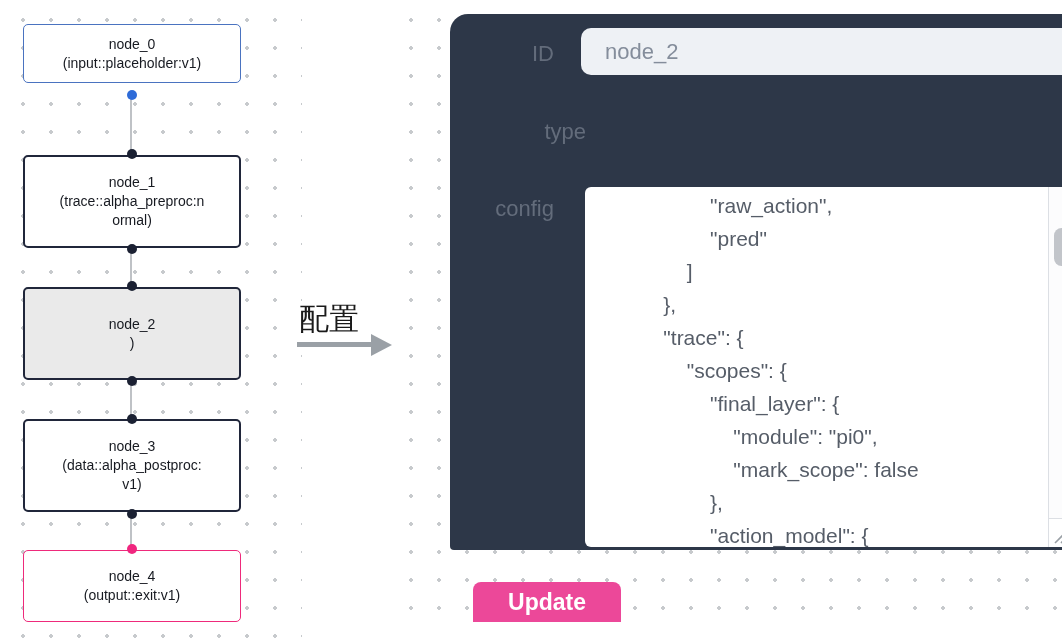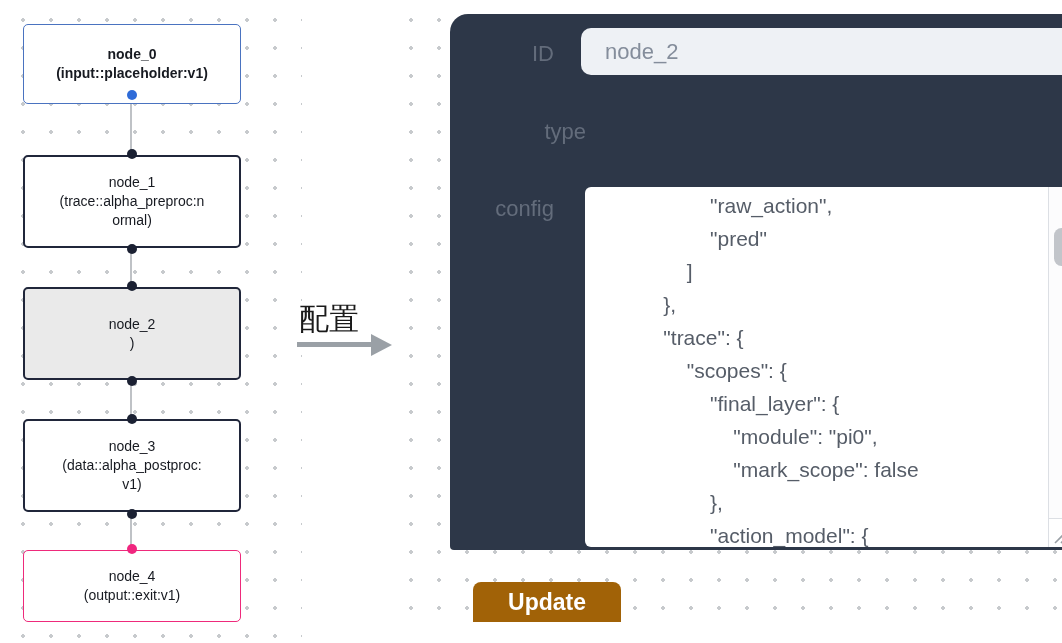--- a/index.html
+++ b/index.html
@@ -73,38 +73,38 @@
     position:absolute;right:4px;top:41px;width:15px;height:38px;
     border-radius:8px;background:#c2c5ca;
   }
   .cfg-corner{
     position:absolute;right:0;bottom:0;width:25px;height:29px;
     border-top:1px solid #dcdfe4;border-left:1px solid #dcdfe4;box-sizing:border-box;
     background:#ffffff;
   }
   .update-btn{
     position:absolute;left:23px;top:568px;width:148px;height:40px;
-    background:#a16207;color:#ffffff;border:none;border-radius:8px 8px 0 0;
+    background:#ec4899;color:#ffffff;border:none;border-radius:8px 8px 0 0;
     font-family:"Liberation Sans",sans-serif;font-size:23px;font-weight:bold;
     text-align:center;cursor:pointer;
   }
 </style>
 </head>
 <body>
 
 <div class="root">
 
   <div class="canvas canvas-left">
 
     <div class="edge" style="top:96px;height:58px;"></div>
     <div class="edge" style="top:250px;height:36px;"></div>
     <div class="edge" style="top:382px;height:37px;"></div>
     <div class="edge" style="top:515px;height:34px;"></div>
 
-    <div class="node n-input" style="top:24px;height:80px;font-weight:bold;">
+    <div class="node n-input" style="top:24px;height:59px;">
       <div>node_0</div>
       <div>(input::placeholder:v1)</div>
     </div>
 
     <div class="node" style="top:155px;height:93px;text-align:right;">
       <div>node_1</div>
       <div>(trace::alpha_preproc:n</div>
       <div>ormal)</div>
     </div>
 

